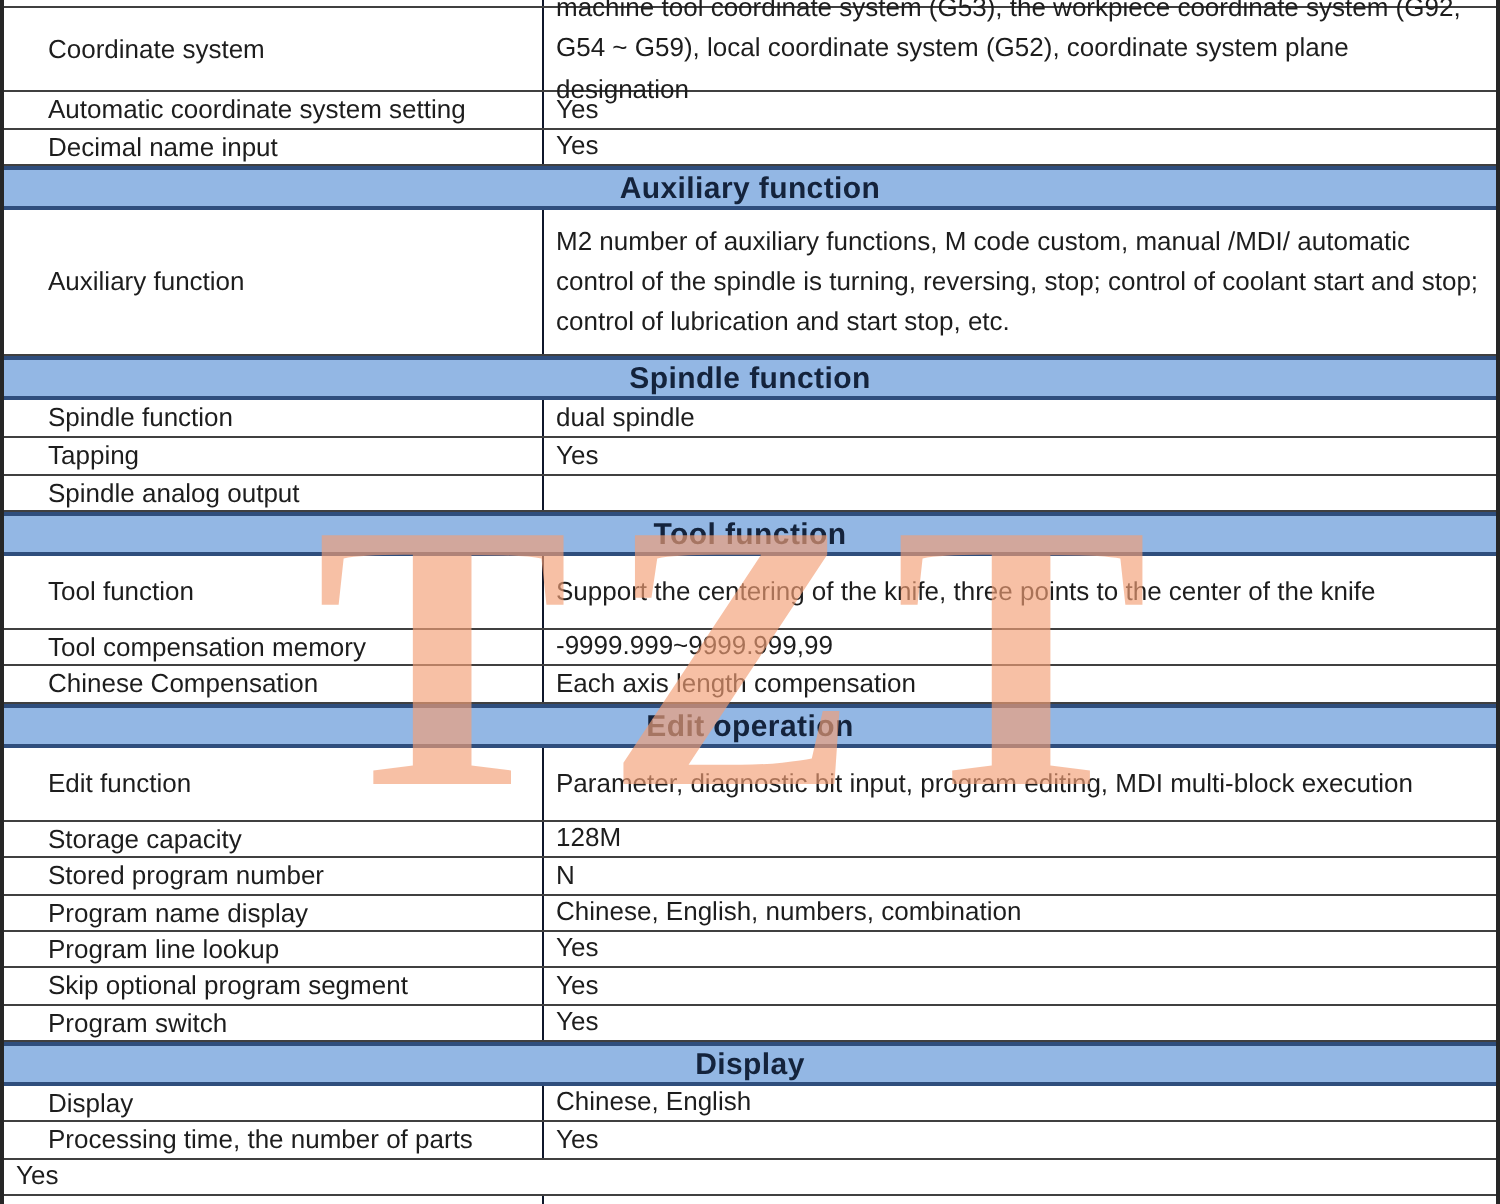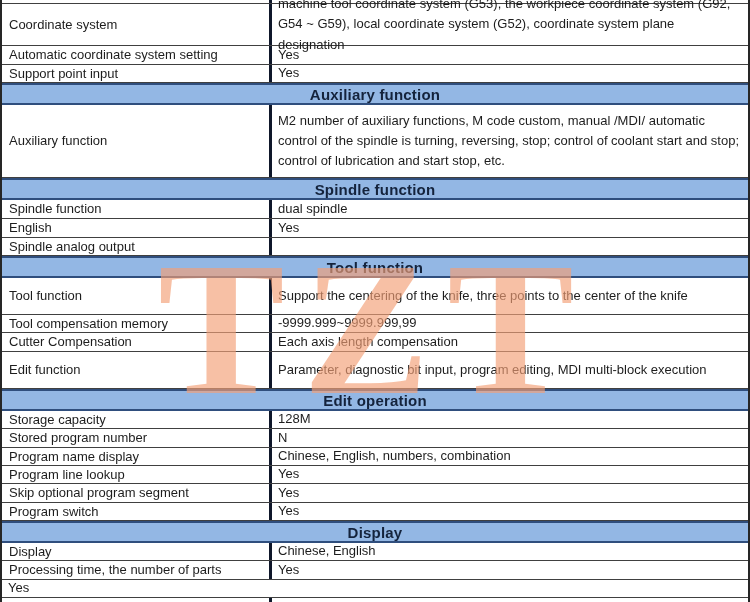--- a/index.html
+++ b/index.html
@@ -25,22 +25,22 @@
   .h37{height:37px;}
   .h42{height:42px;}
   .h73{height:73px;}
   .row.spacer-bottom{border-bottom:none;}
   .cell{
     display:flex;align-items:center;box-sizing:border-box;
     font-size:13px;color:#1d1d1d;line-height:1.5;
   }
   .cell.label{
     width:270px;min-width:270px;
-    border-right:3px solid #0f172a;
-    padding:1px 6px 1px 7px;
+    border-right:1px solid #0f172a;
+    padding:1px 6px 1px 22px;
   }
   .cell.value{
     flex:1;padding:1px 6px 1px 6px;line-height:1.55;
   }
   .row.header{
     background:#93b7e4;
     border-top:2px solid #2f4e7d;
     border-bottom:2px solid #2f4e7d;
     justify-content:center;align-items:center;
   }
@@ -74,21 +74,21 @@
     <div class="cell label">Coordinate system</div>
     <div class="cell value">machine tool coordinate system (G53), the workpiece coordinate system (G92, G54 ~ G59), local coordinate system (G52), coordinate system plane designation</div>
   </div>
 
   <div class="row h19">
     <div class="cell label">Automatic coordinate system setting</div>
     <div class="cell value">Yes</div>
   </div>
 
   <div class="row h18">
-    <div class="cell label">Support point input</div>
+    <div class="cell label">Decimal name input</div>
     <div class="cell value">Yes</div>
   </div>
 
   <div class="row header h22">
     <div class="header-text">Auxiliary function</div>
   </div>
 
   <div class="row h73">
     <div class="cell label">Auxiliary function</div>
     <div class="cell value">M2 number of auxiliary functions, M code custom, manual /MDI/ automatic control of the spindle is turning, reversing, stop; control of coolant start and stop; control of lubrication and start stop, etc.</div>
@@ -97,21 +97,21 @@
   <div class="row header h22">
     <div class="header-text">Spindle function</div>
   </div>
 
   <div class="row h19">
     <div class="cell label">Spindle function</div>
     <div class="cell value">dual spindle</div>
   </div>
 
   <div class="row h19">
-    <div class="cell label">English</div>
+    <div class="cell label">Tapping</div>
     <div class="cell value">Yes</div>
   </div>
 
   <div class="row h18">
     <div class="cell label">Spindle analog output</div>
   </div>
 
   <div class="row header h22">
     <div class="header-text">Tool function</div>
   </div>
@@ -120,33 +120,33 @@
     <div class="cell label">Tool function</div>
     <div class="cell value">Support the centering of the knife, three points to the center of the knife</div>
   </div>
 
   <div class="row h18">
     <div class="cell label">Tool compensation memory</div>
     <div class="cell value">-9999.999~9999.999,99</div>
   </div>
 
   <div class="row h19">
-    <div class="cell label">Cutter Compensation</div>
+    <div class="cell label">Chinese Compensation</div>
     <div class="cell value">Each axis length compensation</div>
+  </div>
+
+  <div class="row header h22">
+    <div class="header-text">Edit operation</div>
   </div>
 
   <div class="row h37">
     <div class="cell label">Edit function</div>
     <div class="cell value">Parameter, diagnostic bit input, program editing, MDI multi-block execution</div>
   </div>
 
-  <div class="row header h22">
-    <div class="header-text">Edit operation</div>
-  </div>
-
   <div class="row h18">
     <div class="cell label">Storage capacity</div>
     <div class="cell value">128M</div>
   </div>
 
   <div class="row h19">
     <div class="cell label">Stored program number</div>
     <div class="cell value">N</div>
   </div>
 

